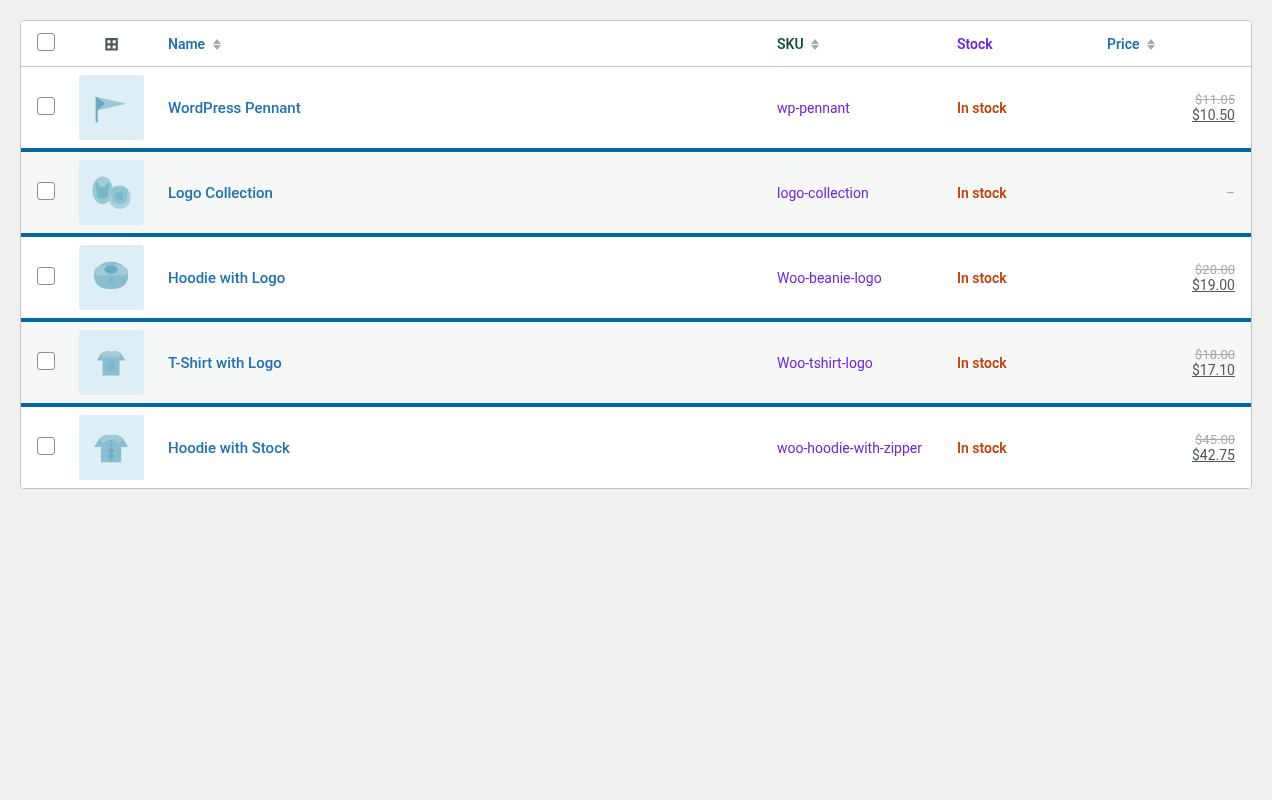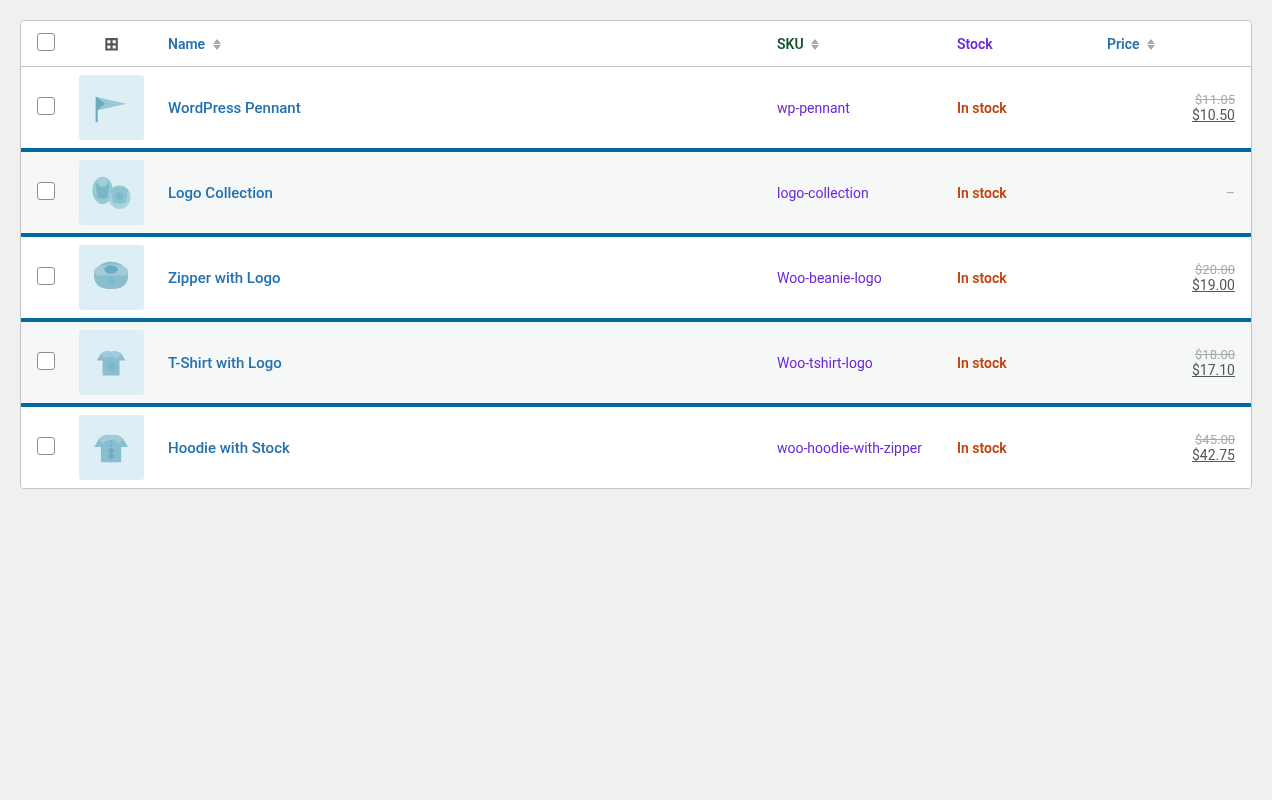--- a/index.html
+++ b/index.html
@@ -298,21 +298,21 @@
               <svg viewBox="0 0 65 65" width="55" height="55" xmlns="http://www.w3.org/2000/svg">
       <rect width="65" height="65" fill="#ddeef5" rx="3"></rect>
       <ellipse cx="32" cy="30" rx="20" ry="16" fill="#8bbdd0"></ellipse>
       <ellipse cx="32" cy="25" rx="20" ry="8" fill="#a0ccd8"></ellipse>
       <path d="M12,30 Q12,46 32,46 Q52,46 52,30" fill="#8bbdd0"></path>
       <ellipse cx="32" cy="23" rx="8" ry="5" fill="#6aacc2"></ellipse>
       <circle cx="32" cy="37" r="4" fill="#70b8c8" opacity="0.6"></circle>
     </svg>
             </div>
           </td>
-          <td class="col-name"><a class="product-name-link" href="#">Zipper with Logo</a></td>
+          <td class="col-name"><a class="product-name-link" href="#">Hoodie with Logo</a></td>
           <td class="col-sku">Woo-beanie-logo</td>
           <td class="col-stock"><span class="in-stock">In stock</span></td>
           <td class="col-price">
             <span class="price-original">$20.00</span>
             <span class="price-sale">$19.00</span>
           </td>
         </tr>
         <tr>
           <td class="col-checkbox"><input type="checkbox" class="checkbox-input" style=""></td>
           <td class="col-image">

